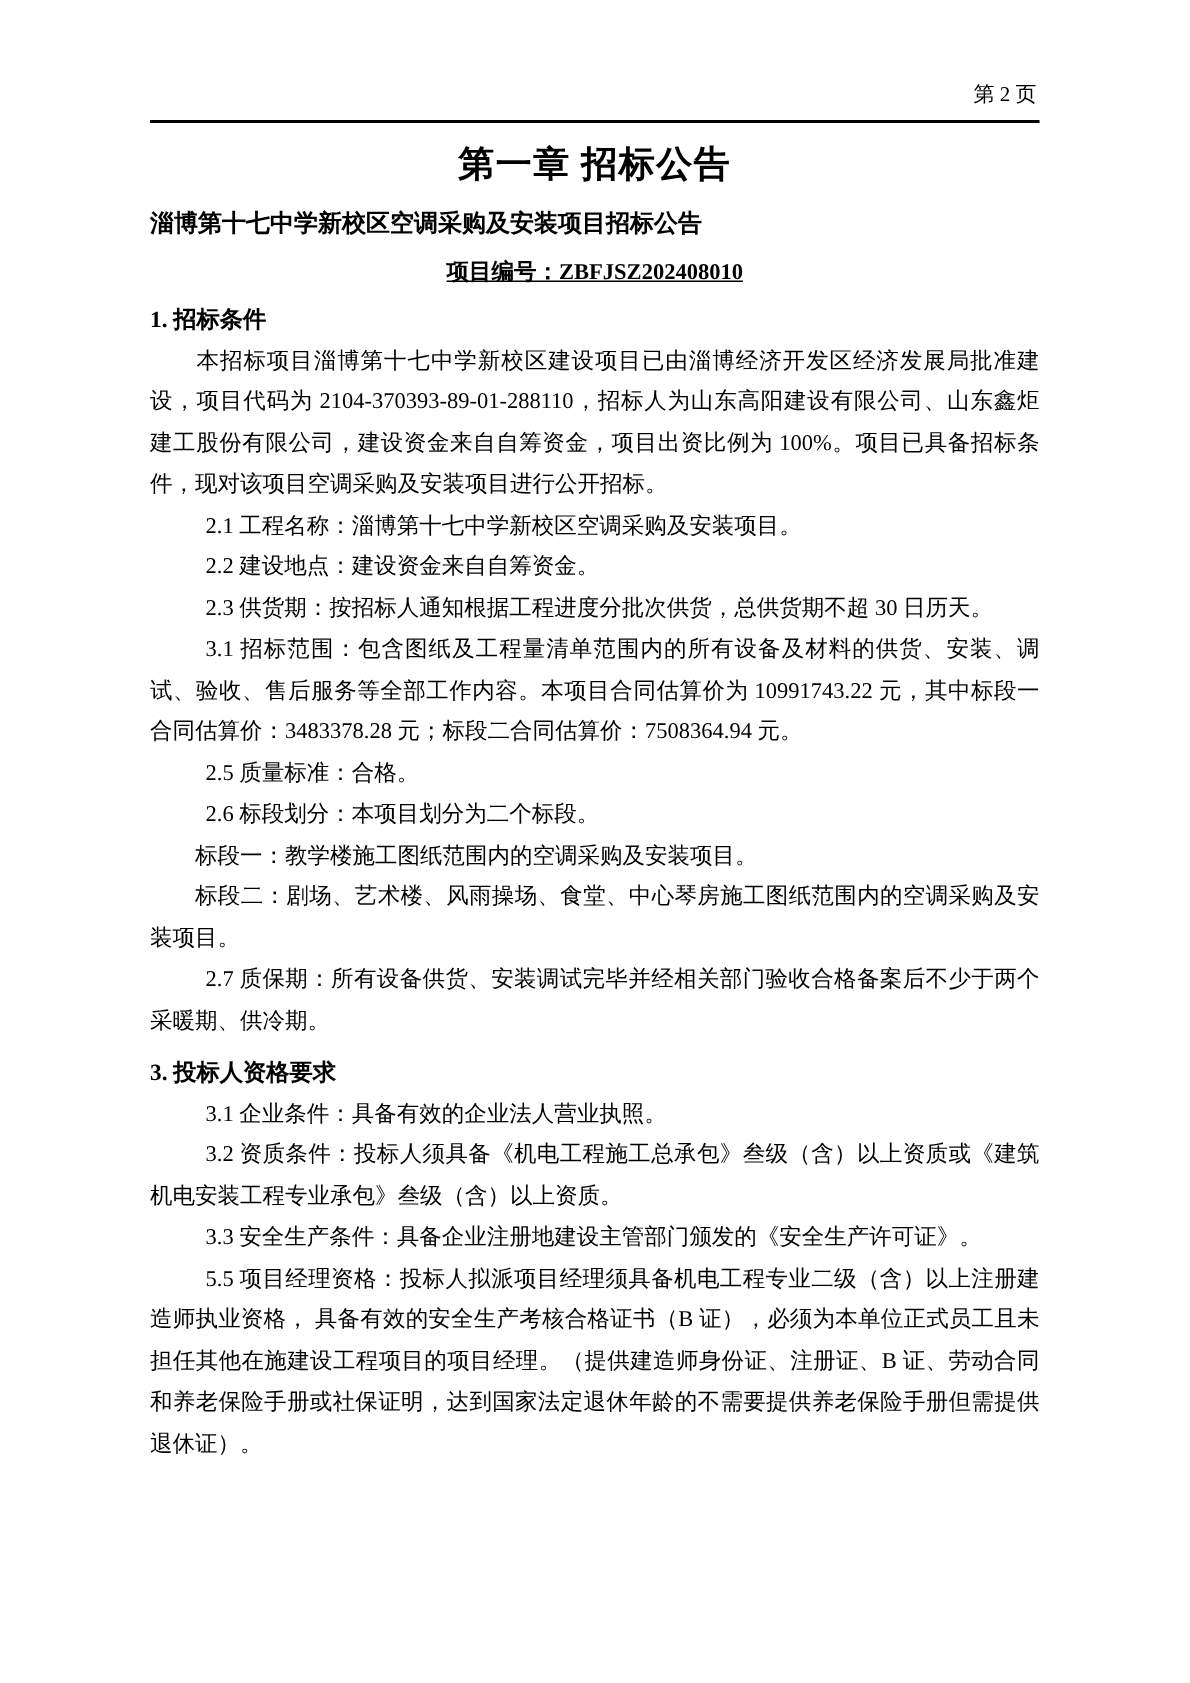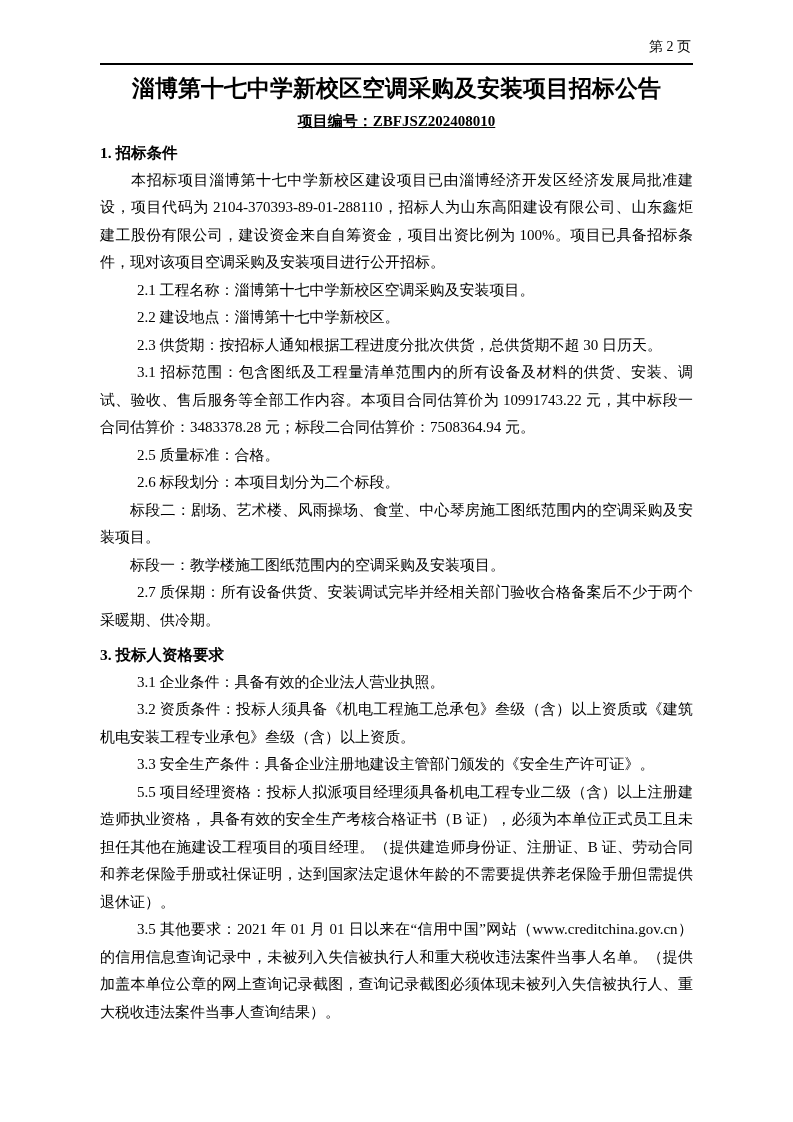--- a/index.html
+++ b/index.html
@@ -7,21 +7,21 @@
     padding: 0;
     background: #ffffff;
   }
   .page {
     position: relative;
     width: 793px;
     height: 1122px;
     box-sizing: border-box;
     background: #ffffff;
     color: #000000;
-    padding: 38px 100px 0 100px;
+    padding: 55px 100px 0 100px;
     overflow: hidden;
     font-family: "Liberation Serif", "DejaVu Serif", serif;
     border-radius: 21px;
   }
   .page-number {
     text-align: right;
     font-size: 14px;
     line-height: 18px;
     padding-right: 2px;
   }
@@ -33,23 +33,23 @@
   .chapter-title {
     margin: 12px 0 0 0;
     font-size: 24px;
     font-weight: bold;
     text-align: center;
     line-height: 32px;
     letter-spacing: 1px;
   }
   .doc-title {
     margin: 12px 0 0 0;
-    font-size: 23px;
+    font-size: 16px;
     font-weight: bold;
-    text-align: center;
+    text-align: left;
     line-height: 24px;
   }
   .project-no {
     margin: 9px 0 0 0;
     font-size: 15px;
     font-weight: bold;
     text-align: center;
     line-height: 22px;
     text-decoration: underline;
   }
@@ -71,56 +71,56 @@
   .label { font-weight: normal; }
 </style>
 </head>
 <body>
 
 <div class="page">
 
   <div class="page-number">第 2 页</div>
   <div class="header-rule"></div>
 
+  <h1 class="chapter-title">第一章 招标公告</h1>
   <h2 class="doc-title">淄博第十七中学新校区空调采购及安装项目招标公告</h2>
   <div class="project-no">项目编号：ZBFJSZ202408010</div>
 
   <div class="section">
     <div class="sec-heading">1. 招标条件</div>
     <p class="para body-para">本招标项目淄博第十七中学新校区建设项目已由淄博经济开发区经济发展局批准建设，项目代码为 2104-370393-89-01-288110，招标人为山东高阳建设有限公司、山东鑫炬建工股份有限公司，建设资金来自自筹资金，项目出资比例为 100%。项目已具备招标条件，现对该项目空调采购及安装项目进行公开招标。</p>
   </div>
 
   <div class="section">
 
     <p class="para item"><span class="label">2.1 工程名称：</span><span>淄博第十七中学新校区空调采购及安装项目。</span></p>
 
-    <p class="para item"><span class="label">2.2 建设地点：</span><span>淄博第十七中学新校区。</span></p>
+    <p class="para item"><span class="label">2.2 建设地点：</span><span>建设资金来自自筹资金。</span></p>
 
     <p class="para item"><span class="label">2.3 供货期：</span><span>按招标人通知根据工程进度分批次供货，总供货期不超 30 日历天。</span></p>
 
     <p class="para item"><span class="label">3.1 招标范围：</span><span>包含图纸及工程量清单范围内的所有设备及材料的供货、安装、调试、验收、售后服务等全部工作内容。本项目合同估算价为 10991743.22 元，其中标段一合同估算价：3483378.28 元；标段二合同估算价：7508364.94 元。</span></p>
 
     <p class="para item"><span class="label">2.5 质量标准：</span><span>合格。</span></p>
 
     <p class="para item"><span class="label">2.6 标段划分：</span><span>本项目划分为二个标段。</span></p>
 
+    <p class="para plain"><span>标段一：教学楼施工图纸范围内的空调采购及安装项目。</span></p>
+
     <p class="para plain"><span>标段二：剧场、艺术楼、风雨操场、食堂、中心琴房施工图纸范围内的空调采购及安装项目。</span></p>
-
-    <p class="para plain"><span>标段一：教学楼施工图纸范围内的空调采购及安装项目。</span></p>
 
     <p class="para item"><span class="label">2.7 质保期：</span><span>所有设备供货、安装调试完毕并经相关部门验收合格备案后不少于两个采暖期、供冷期。</span></p>
   </div>
 
   <div class="section">
     <div class="sec-heading">3. 投标人资格要求</div>
 
     <p class="para item"><span class="label">3.1 企业条件：</span><span>具备有效的企业法人营业执照。</span></p>
 
     <p class="para item"><span class="label">3.2 资质条件：</span><span>投标人须具备《机电工程施工总承包》叁级（含）以上资质或《建筑机电安装工程专业承包》叁级（含）以上资质。</span></p>
 
     <p class="para item"><span class="label">3.3 安全生产条件：</span><span>具备企业注册地建设主管部门颁发的《安全生产许可证》。</span></p>
 
     <p class="para item"><span class="label">5.5 项目经理资格：</span><span>投标人拟派项目经理须具备机电工程专业二级（含）以上注册建造师执业资格， 具备有效的安全生产考核合格证书（B 证），必须为本单位正式员工且未担任其他在施建设工程项目的项目经理。（提供建造师身份证、注册证、B 证、劳动合同和养老保险手册或社保证明，达到国家法定退休年龄的不需要提供养老保险手册但需提供退休证）。</span></p>
 
-    <p class="para item"><span class="label">3.5 其他要求：</span><span>2021 年 01 月 01 日以来在“信用中国”网站（www.creditchina.gov.cn）的信用信息查询记录中，未被列入失信被执行人和重大税收违法案件当事人名单。（提供加盖本单位公章的网上查询记录截图，查询记录截图必须体现未被列入失信被执行人、重大税收违法案件当事人查询结果）。</span></p>
   </div>
 
 </div>
 
 </body></html>

